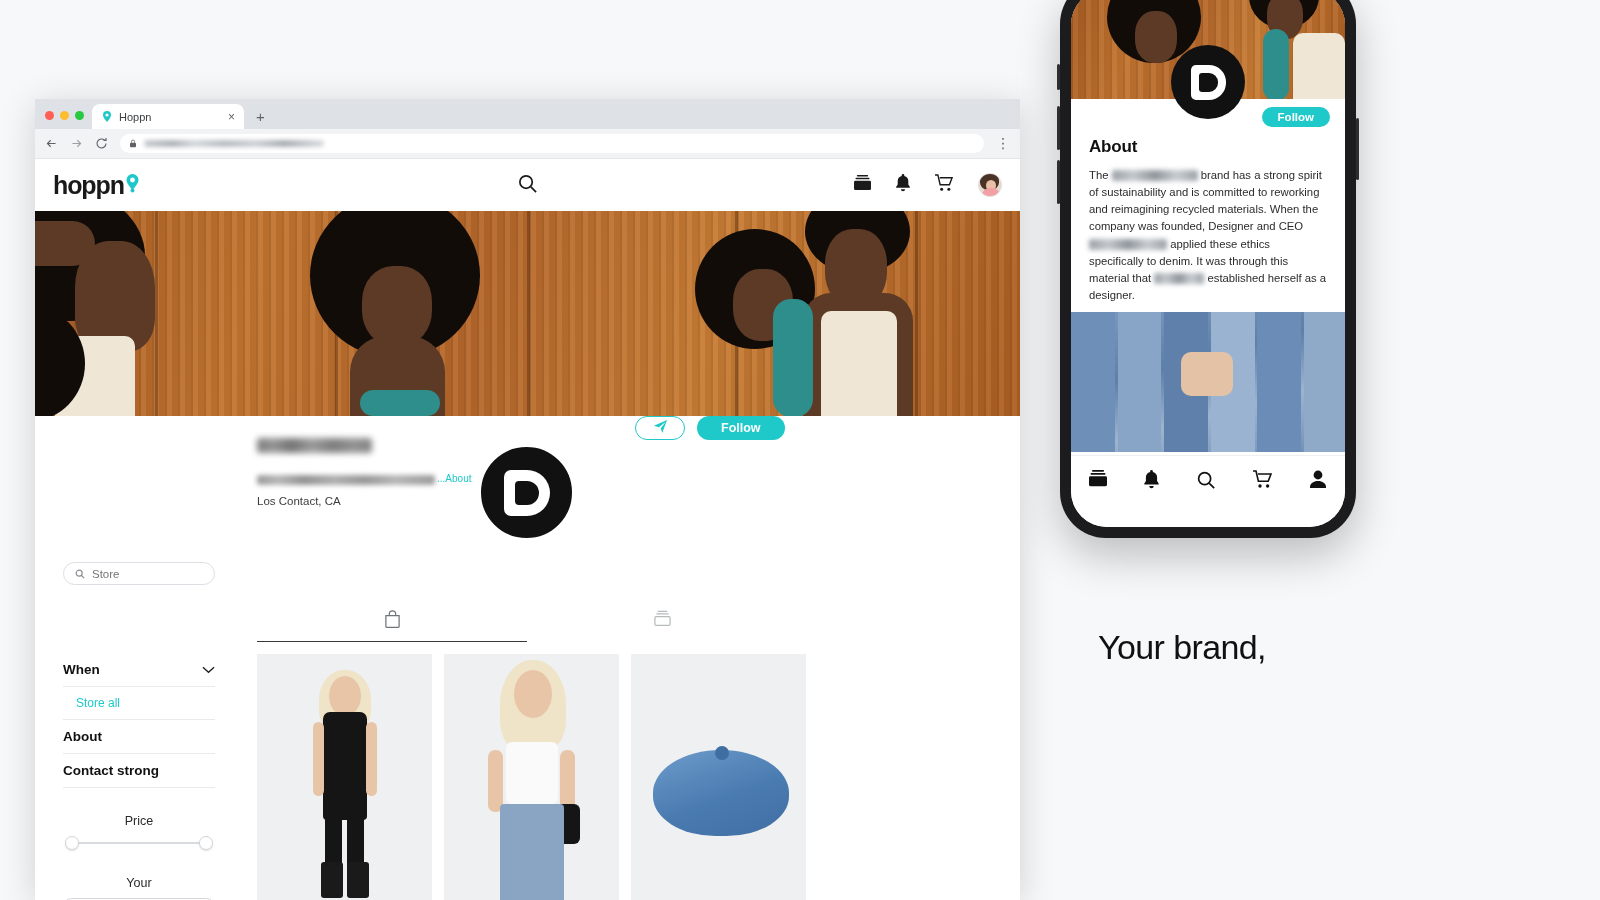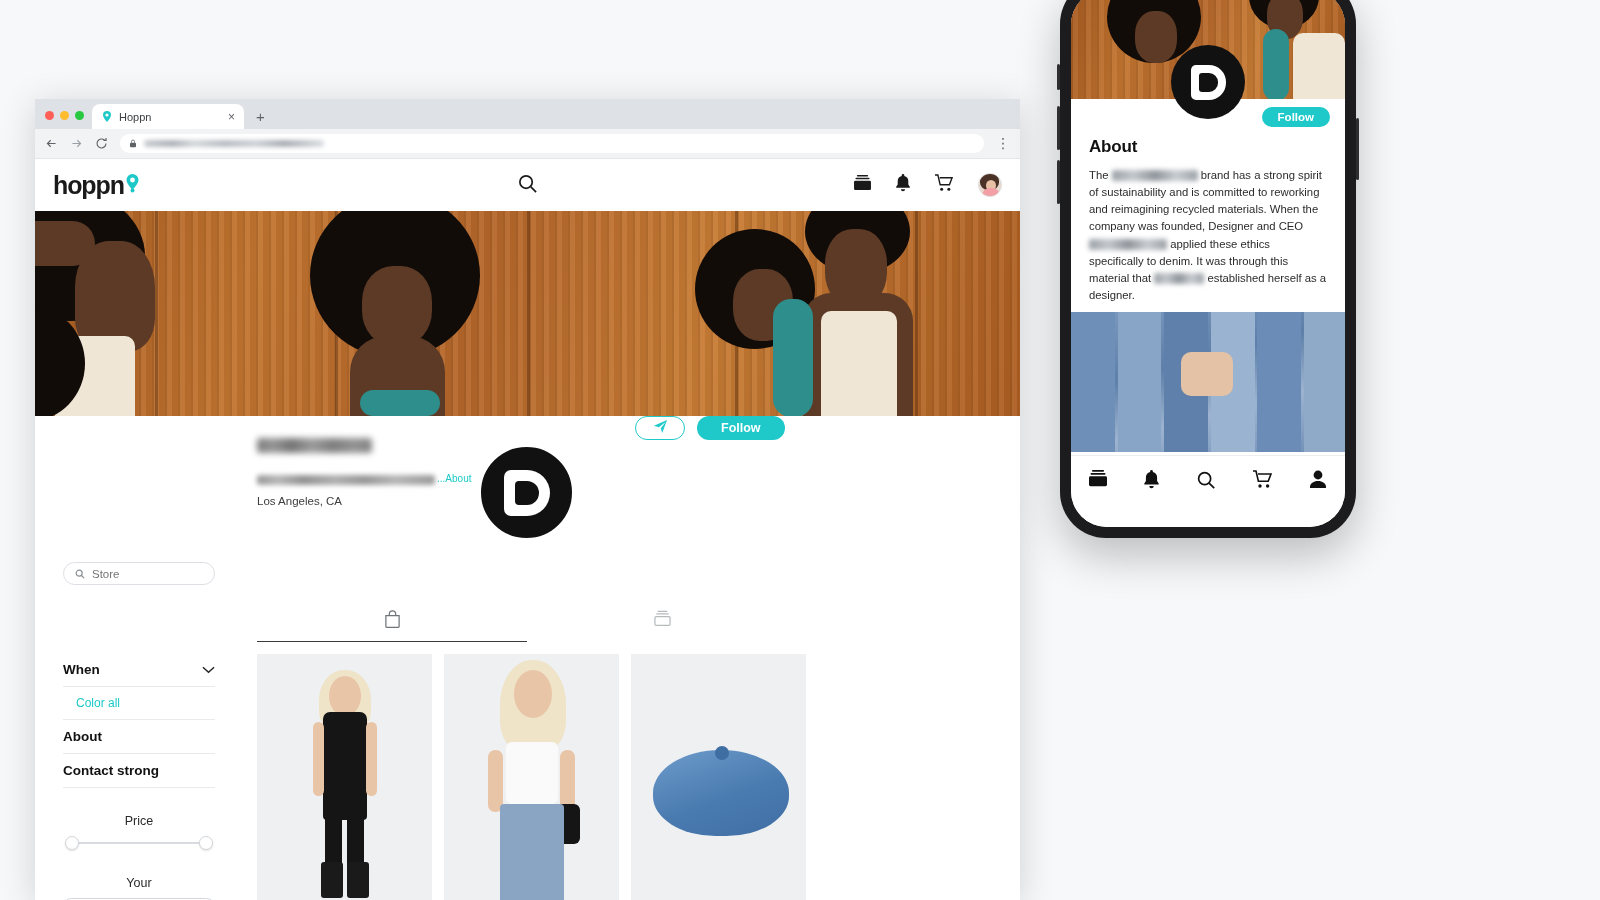--- a/index.html
+++ b/index.html
@@ -360,21 +360,21 @@
   </div>
 
   <div class="brand-logo-big">
     <span class="d-mark"></span>
   </div>
 
   <div class="profile">
     <div class="blur-name"></div>
     <div class="blur-sub"></div>
     <span class="about-link">...About</span>
-    <span class="location">Los Angeles, CA</span>
+    <span class="location">Los Contact, CA</span>
     <div class="action-row">
       <span class="share-pill">
         <span>
           <svg width="15" height="15" viewBox="0 0 16 16" fill="#1fc9c9">
               <path d="M15 1L1 7.2l5.3 1.6L13.6 3 8.3 9.9l1.5 5z"></path>
             </svg>
         </span>
       </span>
       <button class="follow-btn">Follow</button>
     </div>
@@ -393,21 +393,21 @@
 
     <div class="nav-grp">
       <div class="nav-row">
         <span>When</span>
         <span>
           <svg width="13" height="8" viewBox="0 0 14 8" fill="none" stroke="#222" stroke-width="1.5">
               <path d="M1 1l6 5.4L13 1"></path>
             </svg>
         </span>
       </div>
-      <div class="sub-link">Color all</div>
+      <div class="sub-link">Store all</div>
       <div class="nav-row">
         <span>About</span>
       </div>
       <div class="nav-row">
         <span>Contact strong</span>
       </div>
     </div>
 
     <div class="filt-label">Price</div>
     <div class="range">
@@ -551,13 +551,14 @@
         <svg width="18" height="19" viewBox="0 0 18 19" fill="#111">
             <circle cx="9" cy="5" r="4.4"></circle>
             <path d="M9 11c-4.4 0-8 2.6-8 5.8V18h16v-1.2C17 13.6 13.4 11 9 11z"></path>
           </svg>
       </span>
     </div>
   </div>
 </div>
 
 <div class="tagline">
+  <div class="tl1">Your brand,</div>
 </div>
 
 </body></html>

